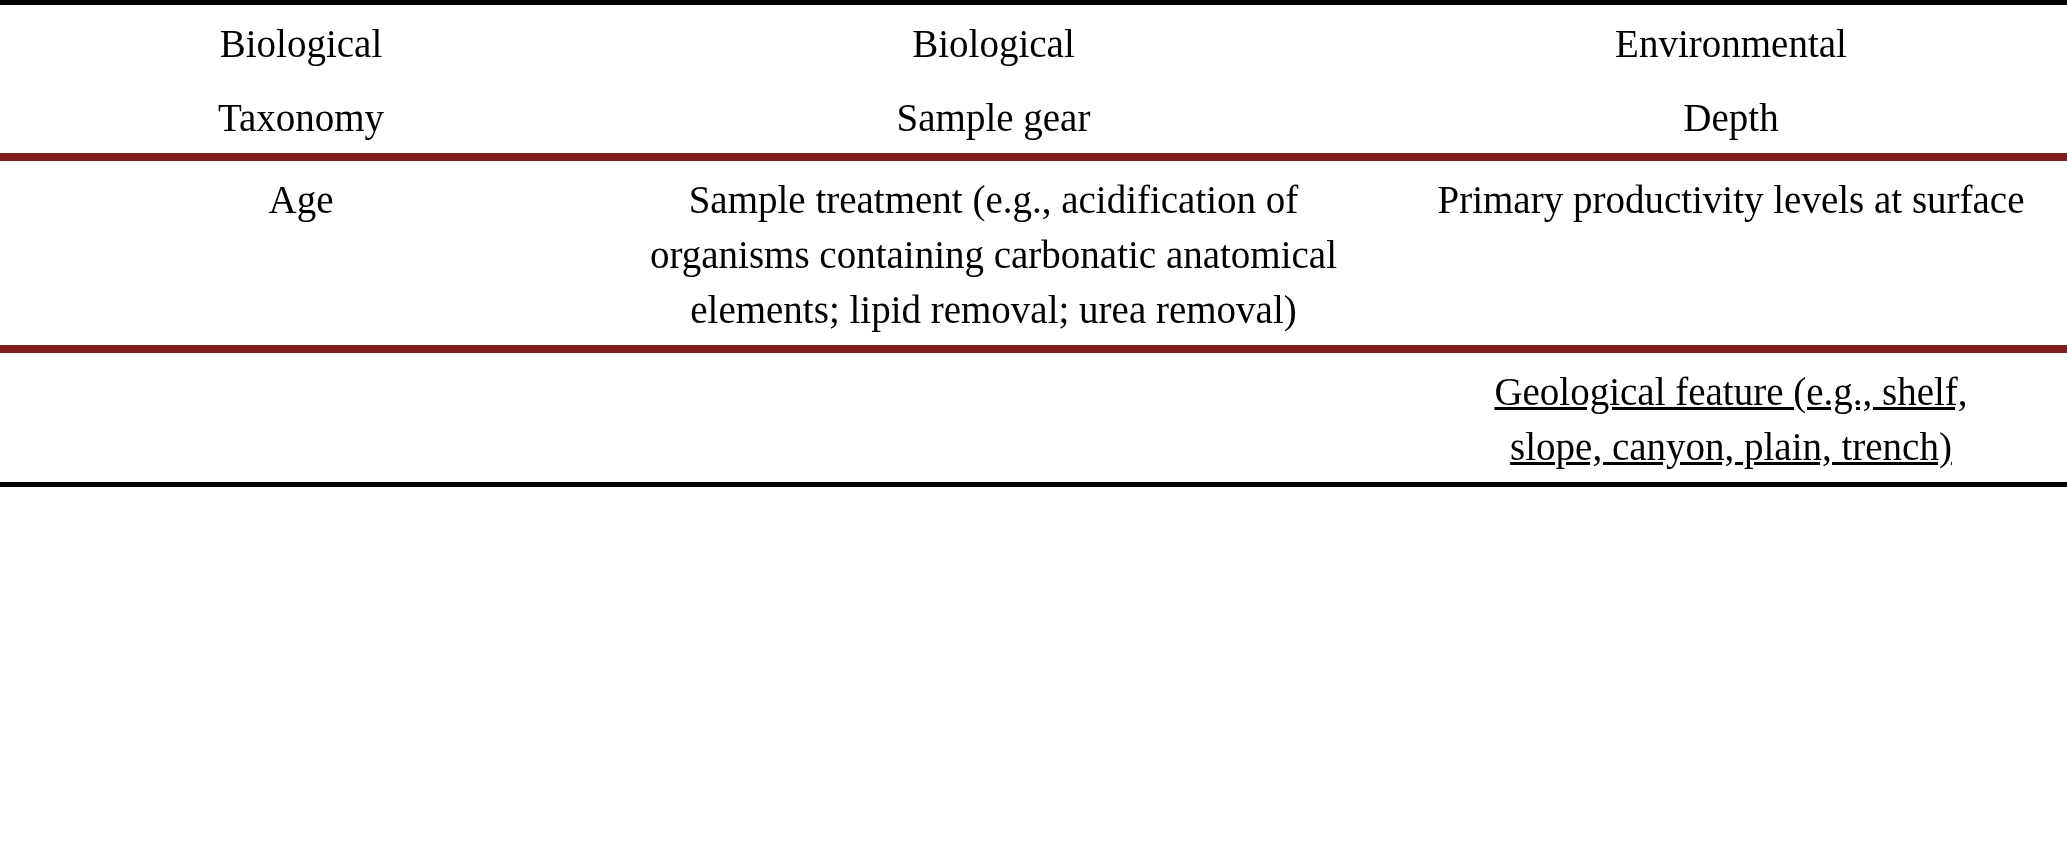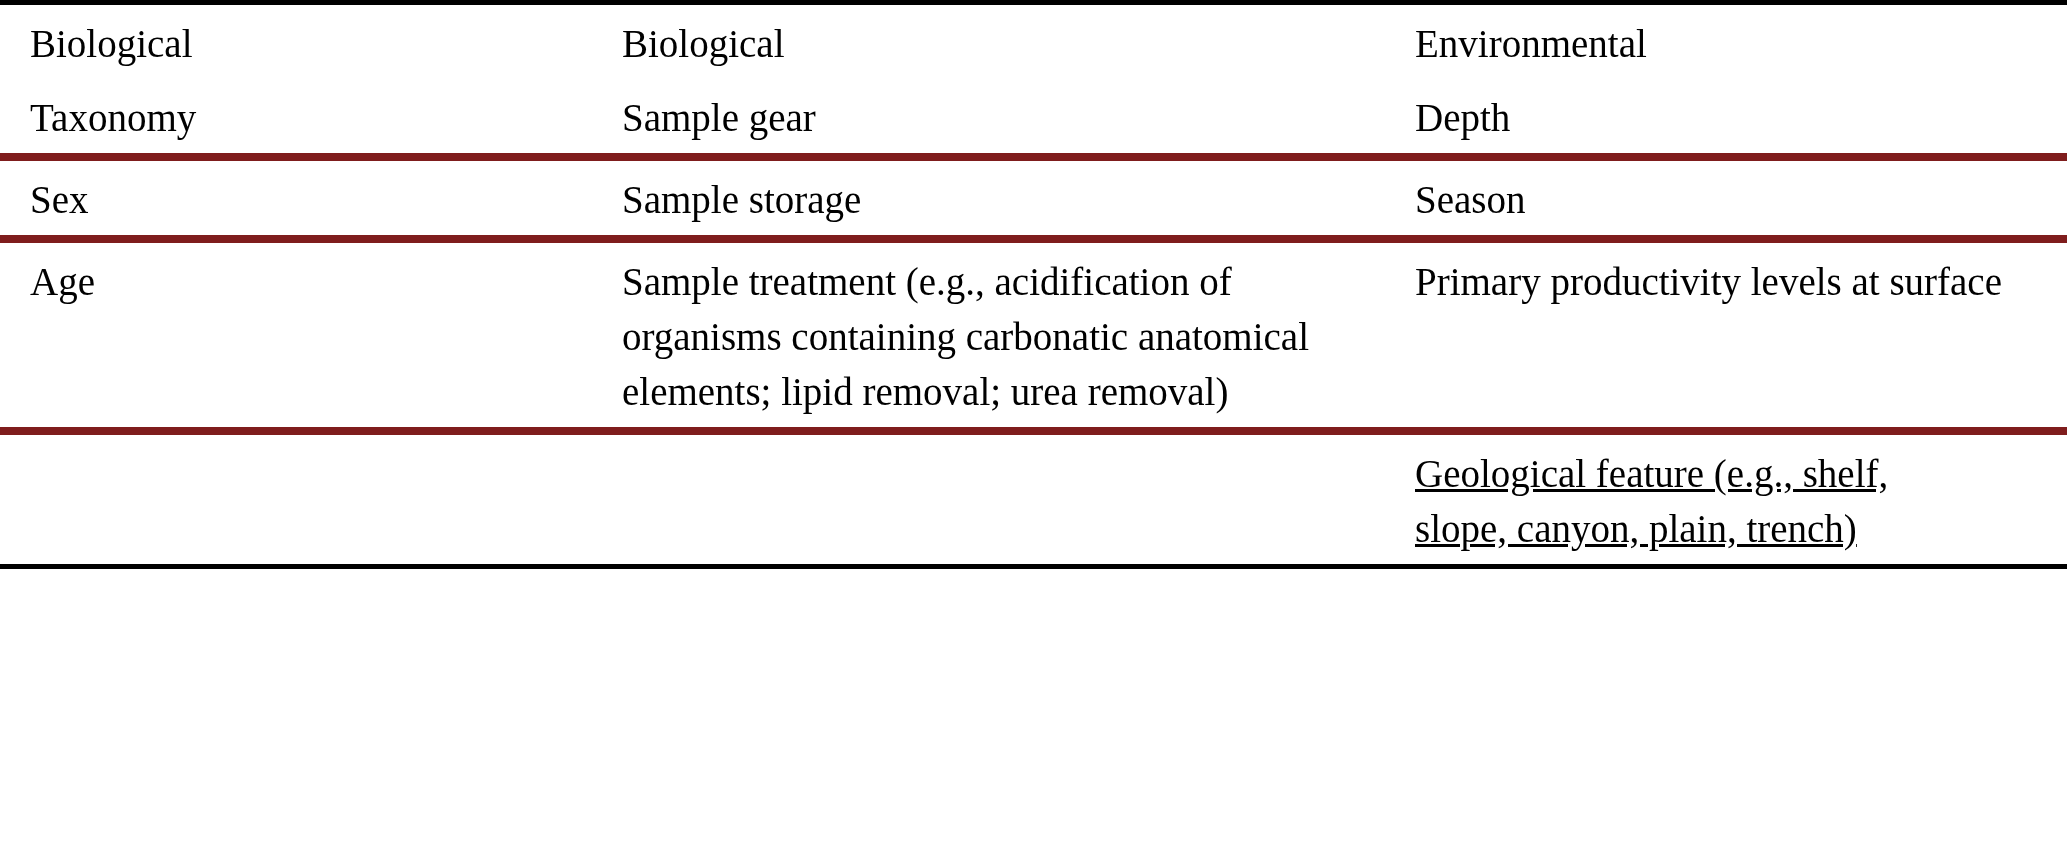--- a/index.html
+++ b/index.html
@@ -29,21 +29,21 @@
   }
   table.journal-table tr:last-child {
     border-bottom: none;
   }
   table.journal-table thead tr {
     border-bottom: 4px solid #000000;
   }
   table.journal-table th,
   table.journal-table td {
     vertical-align: top;
-    text-align: left;
+    text-align: center;
     font-weight: normal;
     font-size: 39px;
     line-height: 55px;
     padding: 11px 20px 8px 30px;
     white-space: pre-line;
     overflow: hidden;
   }
   
   tr.r-head   { height: 73px;  }
   tr.r-single { height: 73px;  }
@@ -66,25 +66,20 @@
       <th>Biological</th>
       <th>Environmental</th>
     </tr>
   </thead>
   <tbody>
     <tr class="r-single">
       <td>Taxonomy</td>
       <td>Sample gear</td>
       <td>Depth</td>
     </tr>
-    <tr class="r-single">
-      <td>Sex</td>
-      <td>Sample storage</td>
-      <td>Season</td>
-    </tr>
     <tr class="r-age">
       <td>Age</td>
       <td>Sample treatment (e.g., acidification of
 organisms containing carbonatic anatomical
 elements; lipid removal; urea removal)</td>
       <td>Primary productivity levels at surface</td>
     </tr>
     <tr class="r-geo">
       <td></td>
       <td></td>

